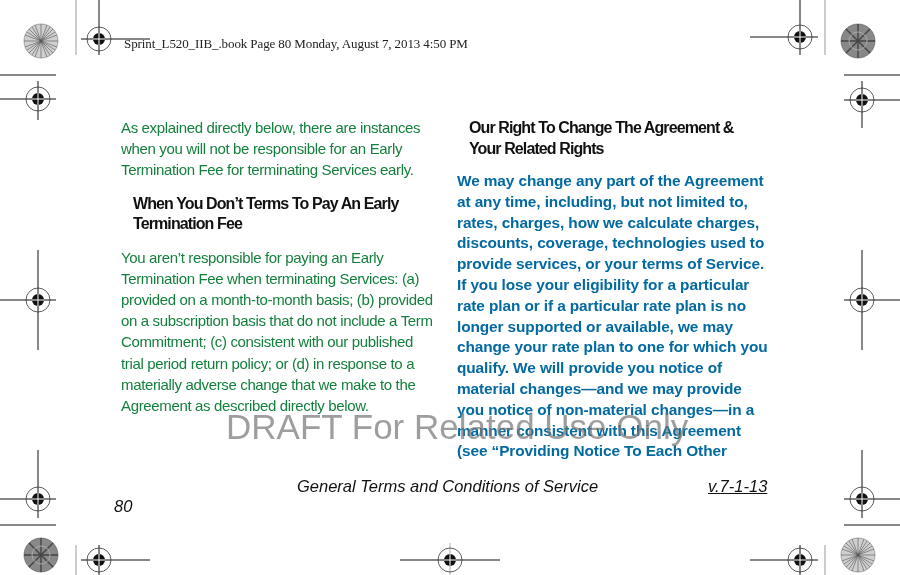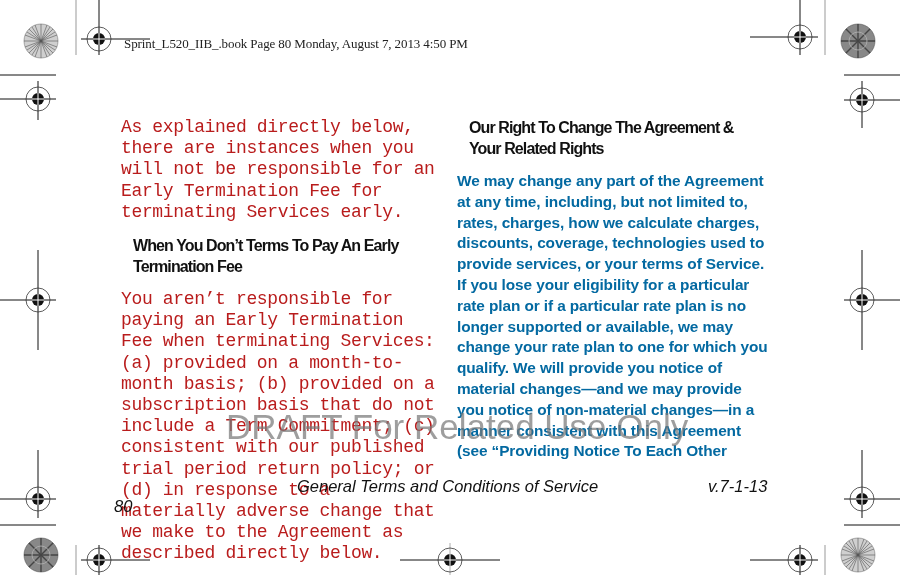--- a/index.html
+++ b/index.html
@@ -2,28 +2,28 @@
 <html><head>
 <meta charset="utf-8">
 <style>
   html, body { margin: 0; padding: 0; background: #ffffff; }
   body { width: 900px; height: 575px; position: relative; overflow: hidden; font-family: "Liberation Sans", sans-serif; color: #111; }
   .abs { position: absolute; }
   .slug { left: 124px; top: 36px; font-family: "Liberation Serif", serif; font-size: 13px; color: #222; white-space: nowrap; letter-spacing: -0.1px; }
   .col { position: absolute; }
   .col-left { left: 121px; top: 117px; width: 315px; }
   .col-right { left: 457px; top: 117px; width: 315px; }
-  .body-light { font-size: 18px; line-height: 21.2px; color: #b91c1c; letter-spacing: -0.35px; margin: 0; font-family: Liberation Mono, monospace; }
+  .body-light { font-size: 15px; line-height: 21.2px; color: #15803d; letter-spacing: -0.35px; margin: 0; }
   .heading { font-size: 16px; line-height: 20.5px; font-weight: bold; color: #111; letter-spacing: -0.9px; margin: 12px; }
   .body-bold { font-size: 15.4px; line-height: 20.8px; font-weight: bold; color: #0369a1; letter-spacing: -0.1px; margin: 0; }
   .watermark { left: 226px; top: 407px; font-size: 35px; color: rgba(120,120,120,0.72); white-space: nowrap; letter-spacing: 0px; font-family: "Liberation Sans", sans-serif; }
   .footer { top: 477px; font-size: 16.5px; font-style: italic; color: #111; white-space: nowrap; }
   .footer-page { left: 114px; margin-top: 20px; }
   .footer-title { left: 297px; }
-  .footer-version { left: 708px; }
+  .footer-version { left: 708px; text-decoration: underline; }
   svg.marks { position: absolute; left: 0; top: 0; }
 </style>
 </head>
 <body>
 
 <svg class="marks" width="900" height="575">
   <defs>
     <g id="reg">
       <circle cx="0" cy="0" r="12" fill="none" stroke="#333" stroke-width="0.8"></circle>
       <circle cx="0" cy="0" r="6" fill="#111"></circle>

